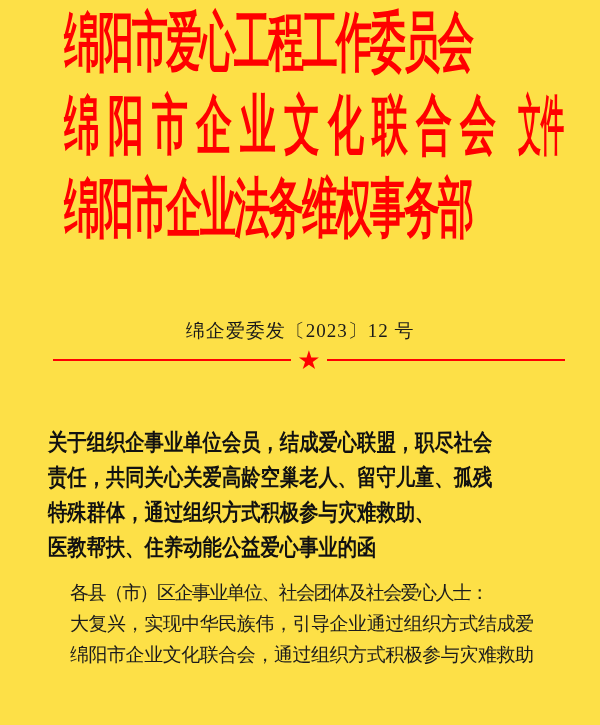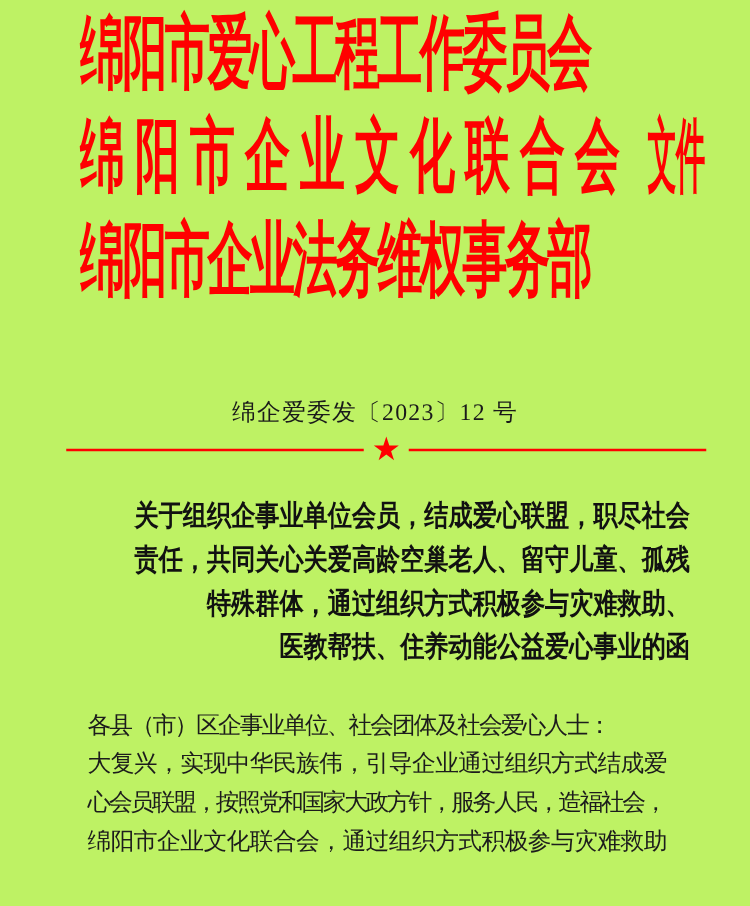--- a/index.html
+++ b/index.html
@@ -1,21 +1,21 @@
 <!DOCTYPE html>
 <html><head>
 <meta charset="utf-8">
 <style>
   * { margin: 0; padding: 0; box-sizing: border-box; }
   html, body { background: #ffffff; }
   .page {
     position: relative;
     width: 600px;
     height: 725px;
-    background: #bef264;
+    background: #fde047;
     overflow: hidden;
     font-family: "Liberation Serif", serif;
     color: #1a1a1a;
   }
   
   .header { padding-left: 64px; padding-top: 0; }
   .h-line {
     height: 83px;
     display: flex;
     align-items: center;
@@ -62,35 +62,35 @@
   }
   .divider .star {
     color: #ff0000;
     font-size: 26px;
     line-height: 1;
     padding: 0 6px;
     font-family: "DejaVu Sans", sans-serif;
   }
   
   .title {
-    margin-top: 25px;
-    text-align: right;
+    margin-top: 55px;
+    text-align: left;
     font-weight: bold;
     color: #111111;
   }
   .title-line {
     font-size: 23px;
     line-height: 35px;
     white-space: nowrap;
     transform: scaleX(0.84);
     transform-origin: center center;
   }
   
   .bodytext {
-    margin-top: 30px;
+    margin-top: 12px;
     padding: 0 68px 0 70px;
     font-size: 19px;
     line-height: 31px;
     color: #1c1c1c;
   }
   .salutation {
     letter-spacing: -1.6px;
     white-space: nowrap;
   }
   .b-line {
@@ -129,17 +129,16 @@
   <div class="title">
     <div class="title-line">关于组织企事业单位会员，结成爱心联盟，职尽社会</div>
     <div class="title-line">责任，共同关心关爱高龄空巢老人、留守儿童、孤残</div>
     <div class="title-line">特殊群体，通过组织方式积极参与灾难救助、</div>
     <div class="title-line">医教帮扶、住养动能公益爱心事业的函</div>
   </div>
 
   <div class="bodytext">
     <div class="salutation">各县（市）区企事业单位、社会团体及社会爱心人士：</div>
     <div class="b-line">大复兴，实现中华民族伟，引导企业通过组织方式结成爱</div>
-    <div class="b-line">心会员联盟，按照党和国家大政方针，服务人民，造福社会，</div>
     <div class="b-line">绵阳市企业文化联合会，通过组织方式积极参与灾难救助</div>
   </div>
 
 </div>
 
 </body></html>

